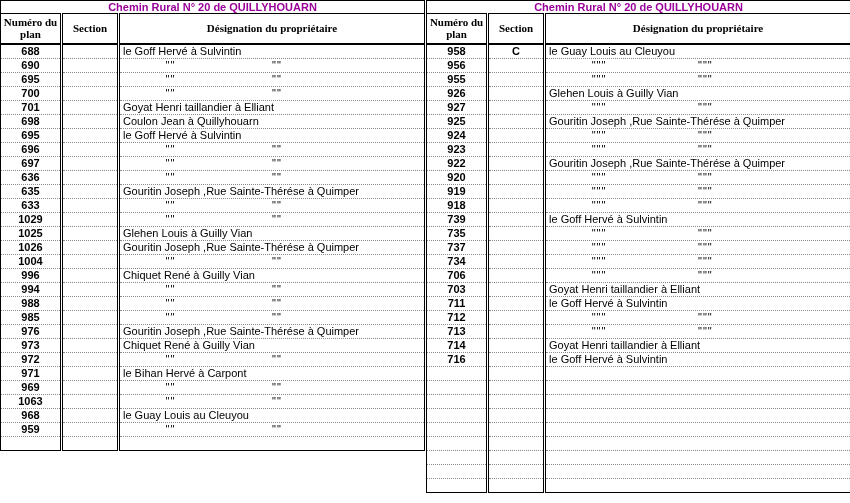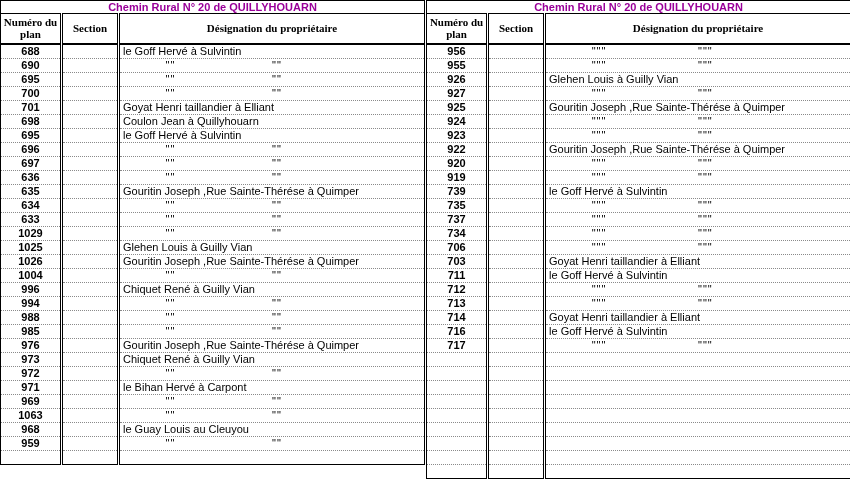--- a/index.html
+++ b/index.html
@@ -182,28 +182,20 @@
             <span class="d1">""</span>
             <span class="d2">""</span>
           </td>
         </tr>
         <tr>
           <td class="num">635</td>
           <td class="sec sep"></td>
           <td class="owner sep">Gouritin Joseph ,Rue Sainte-Thérése à Quimper</td>
         </tr>
         <tr>
-          <td class="num">634</td>
-          <td class="sec sep"></td>
-          <td class="owner sep">
-            <span class="d1">""</span>
-            <span class="d2">""</span>
-          </td>
-        </tr>
-        <tr>
           <td class="num">633</td>
           <td class="sec sep"></td>
           <td class="owner sep">
             <span class="d1">""</span>
             <span class="d2">""</span>
           </td>
         </tr>
         <tr>
           <td class="num">1029</td>
           <td class="sec sep"></td>
@@ -330,20 +322,25 @@
         <td class="title" colspan="3" style="color: rgb(153, 0, 153);">Chemin Rural N° 20 de QUILLYHOUARN</td>
       </tr>
       <tr>
         <th class="colhead">Numéro du plan</th>
         <th class="colhead sep">Section</th>
         <th class="colhead sep">Désignation du propriétaire</th>
       </tr>
     </thead>
     <tbody>
         <tr>
+          <td class="num">958</td>
+          <td class="sec sep">C</td>
+          <td class="owner sep">le Guay Louis au Cleuyou</td>
+        </tr>
+        <tr>
           <td class="num">956</td>
           <td class="sec sep"></td>
           <td class="owner sep">
             <span class="d1">"""</span>
             <span class="d2">"""</span>
           </td>
         </tr>
         <tr>
           <td class="num">955</td>
           <td class="sec sep"></td>
@@ -401,20 +398,28 @@
         </tr>
         <tr>
           <td class="num">919</td>
           <td class="sec sep"></td>
           <td class="owner sep">
             <span class="d1">"""</span>
             <span class="d2">"""</span>
           </td>
         </tr>
         <tr>
+          <td class="num">918</td>
+          <td class="sec sep"></td>
+          <td class="owner sep">
+            <span class="d1">"""</span>
+            <span class="d2">"""</span>
+          </td>
+        </tr>
+        <tr>
           <td class="num">739</td>
           <td class="sec sep"></td>
           <td class="owner sep">le Goff Hervé à Sulvintin</td>
         </tr>
         <tr>
           <td class="num">735</td>
           <td class="sec sep"></td>
           <td class="owner sep">
             <span class="d1">"""</span>
             <span class="d2">"""</span>
@@ -472,28 +477,20 @@
         </tr>
         <tr>
           <td class="num">714</td>
           <td class="sec sep"></td>
           <td class="owner sep">Goyat Henri taillandier à Elliant</td>
         </tr>
         <tr>
           <td class="num">716</td>
           <td class="sec sep"></td>
           <td class="owner sep">le Goff Hervé à Sulvintin</td>
-        </tr>
-        <tr>
-          <td class="num">717</td>
-          <td class="sec sep"></td>
-          <td class="owner sep">
-            <span class="d1">"""</span>
-            <span class="d2">"""</span>
-          </td>
         </tr>
         <tr>
           <td class="num"></td>
           <td class="sec sep"></td>
           <td class="owner sep"></td>
         </tr>
         <tr>
           <td class="num"></td>
           <td class="sec sep"></td>
           <td class="owner sep"></td>

